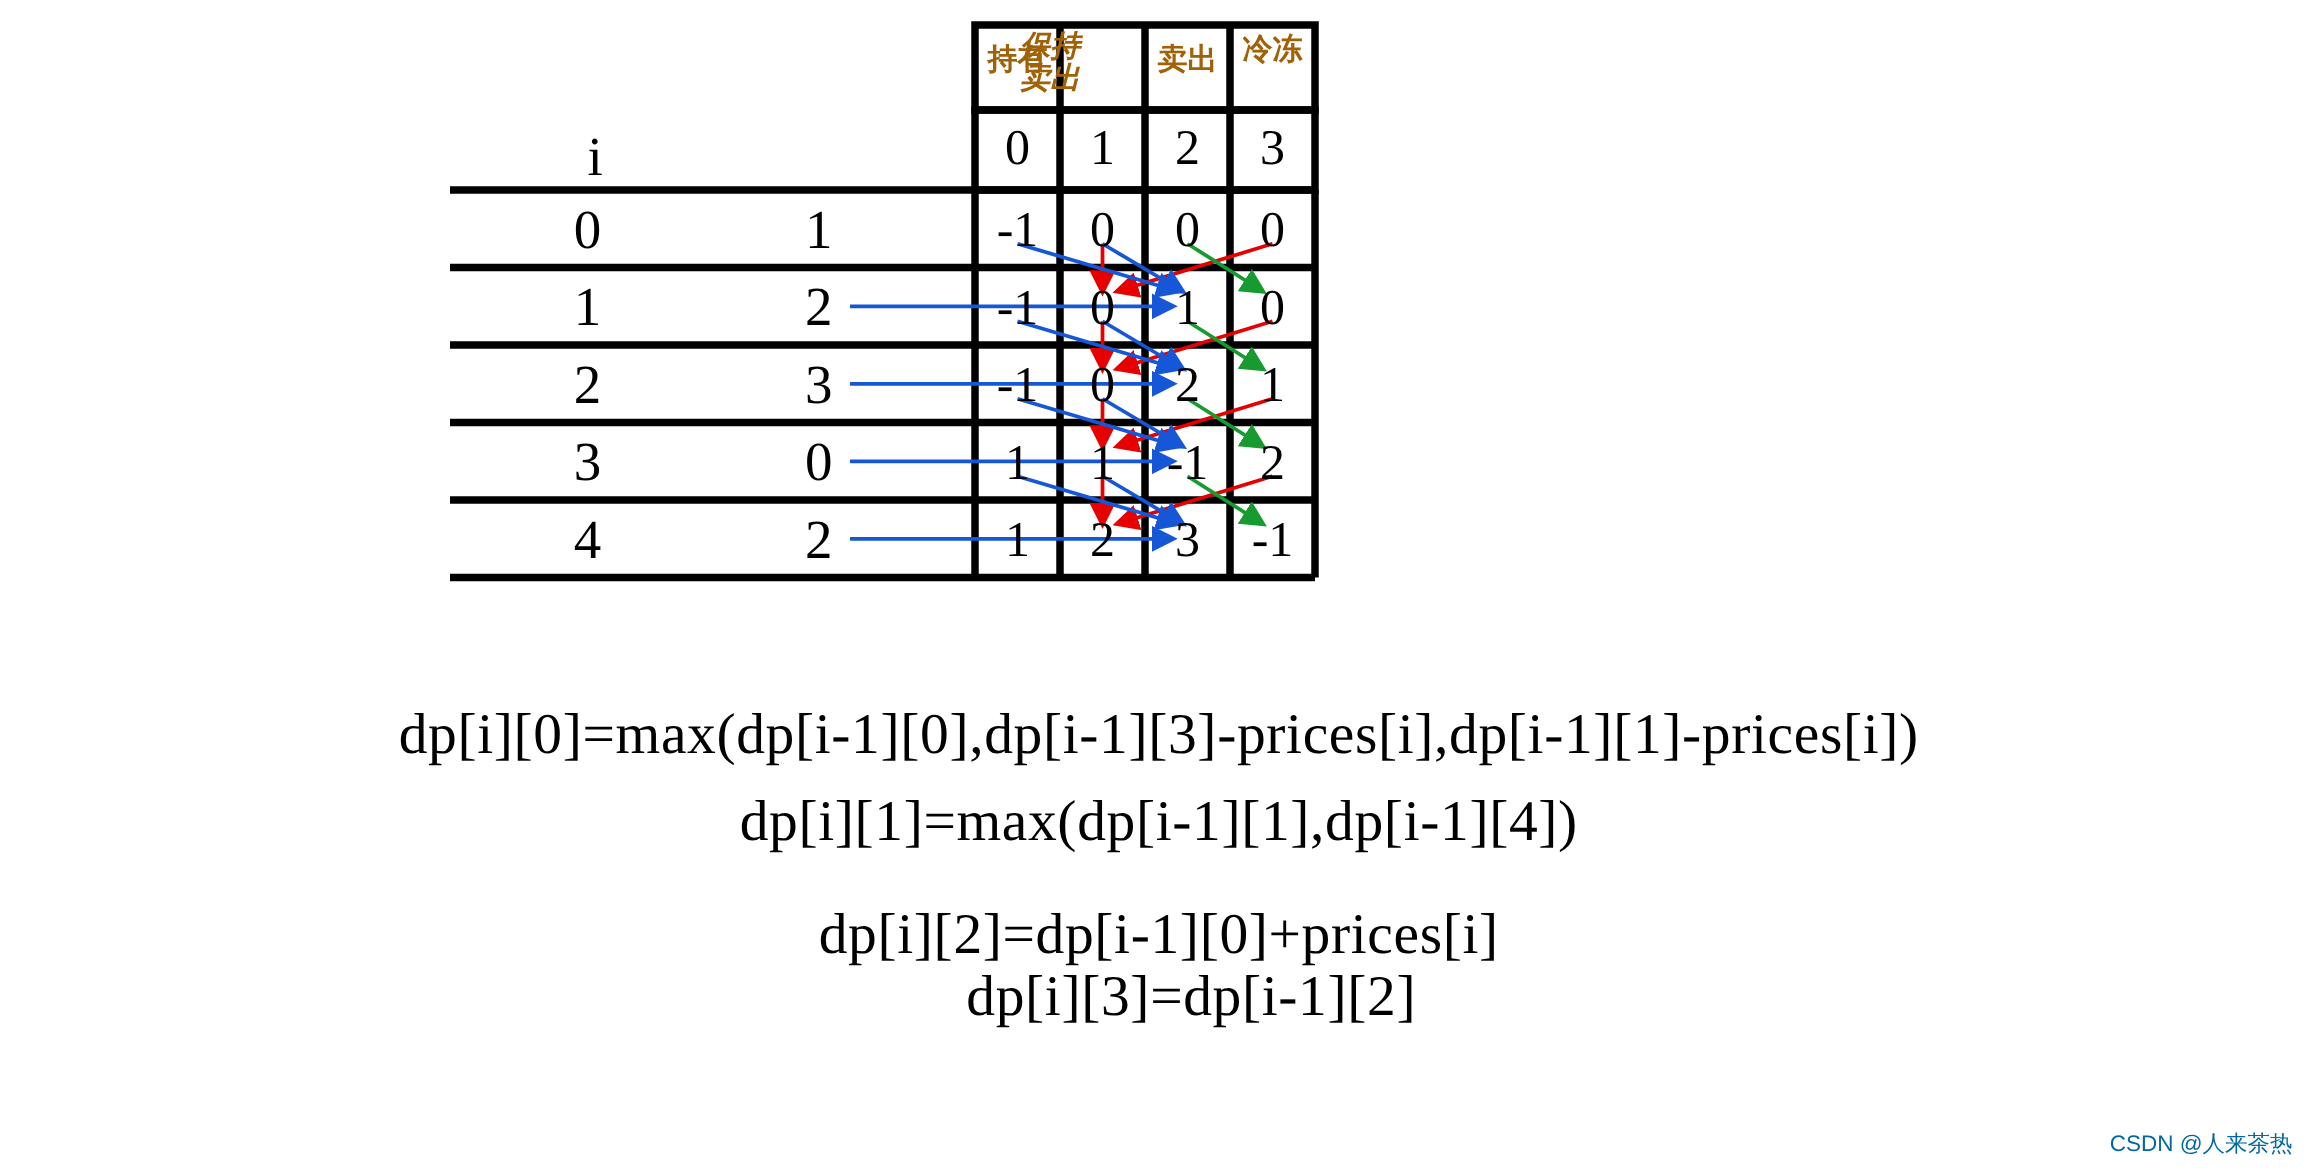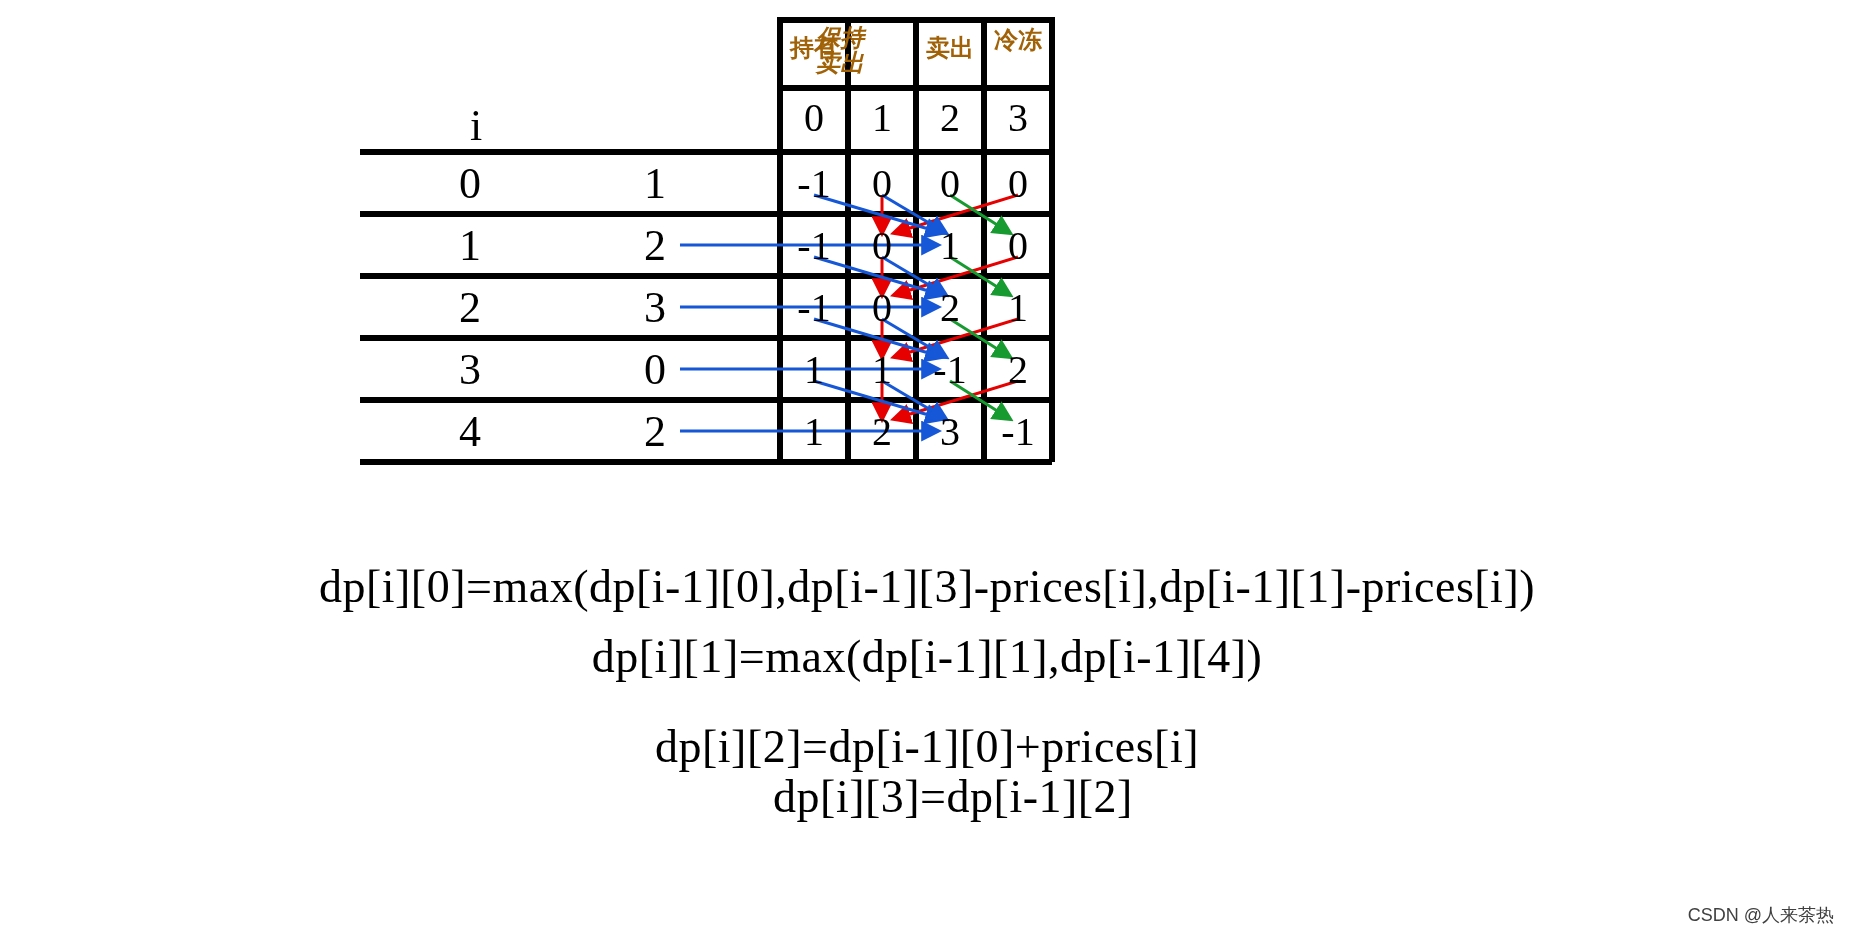--- a/index.html
+++ b/index.html
@@ -57,21 +57,21 @@
     left: 0;
     width: 1854px;
     text-align: center;
     font-size: 46px;
     letter-spacing: 0.5px;
   }
   .watermark {
     position: absolute;
     right: 20px;
     bottom: 10px;
-    color: #404040;
+    color: #0369a1;
     font-family: sans-serif;
     font-size: 18px;
   }
   svg.lines {
     position: absolute;
     left: 0; top: 0;
     width: 1854px;
     height: 937px;
     pointer-events: none;
   }

